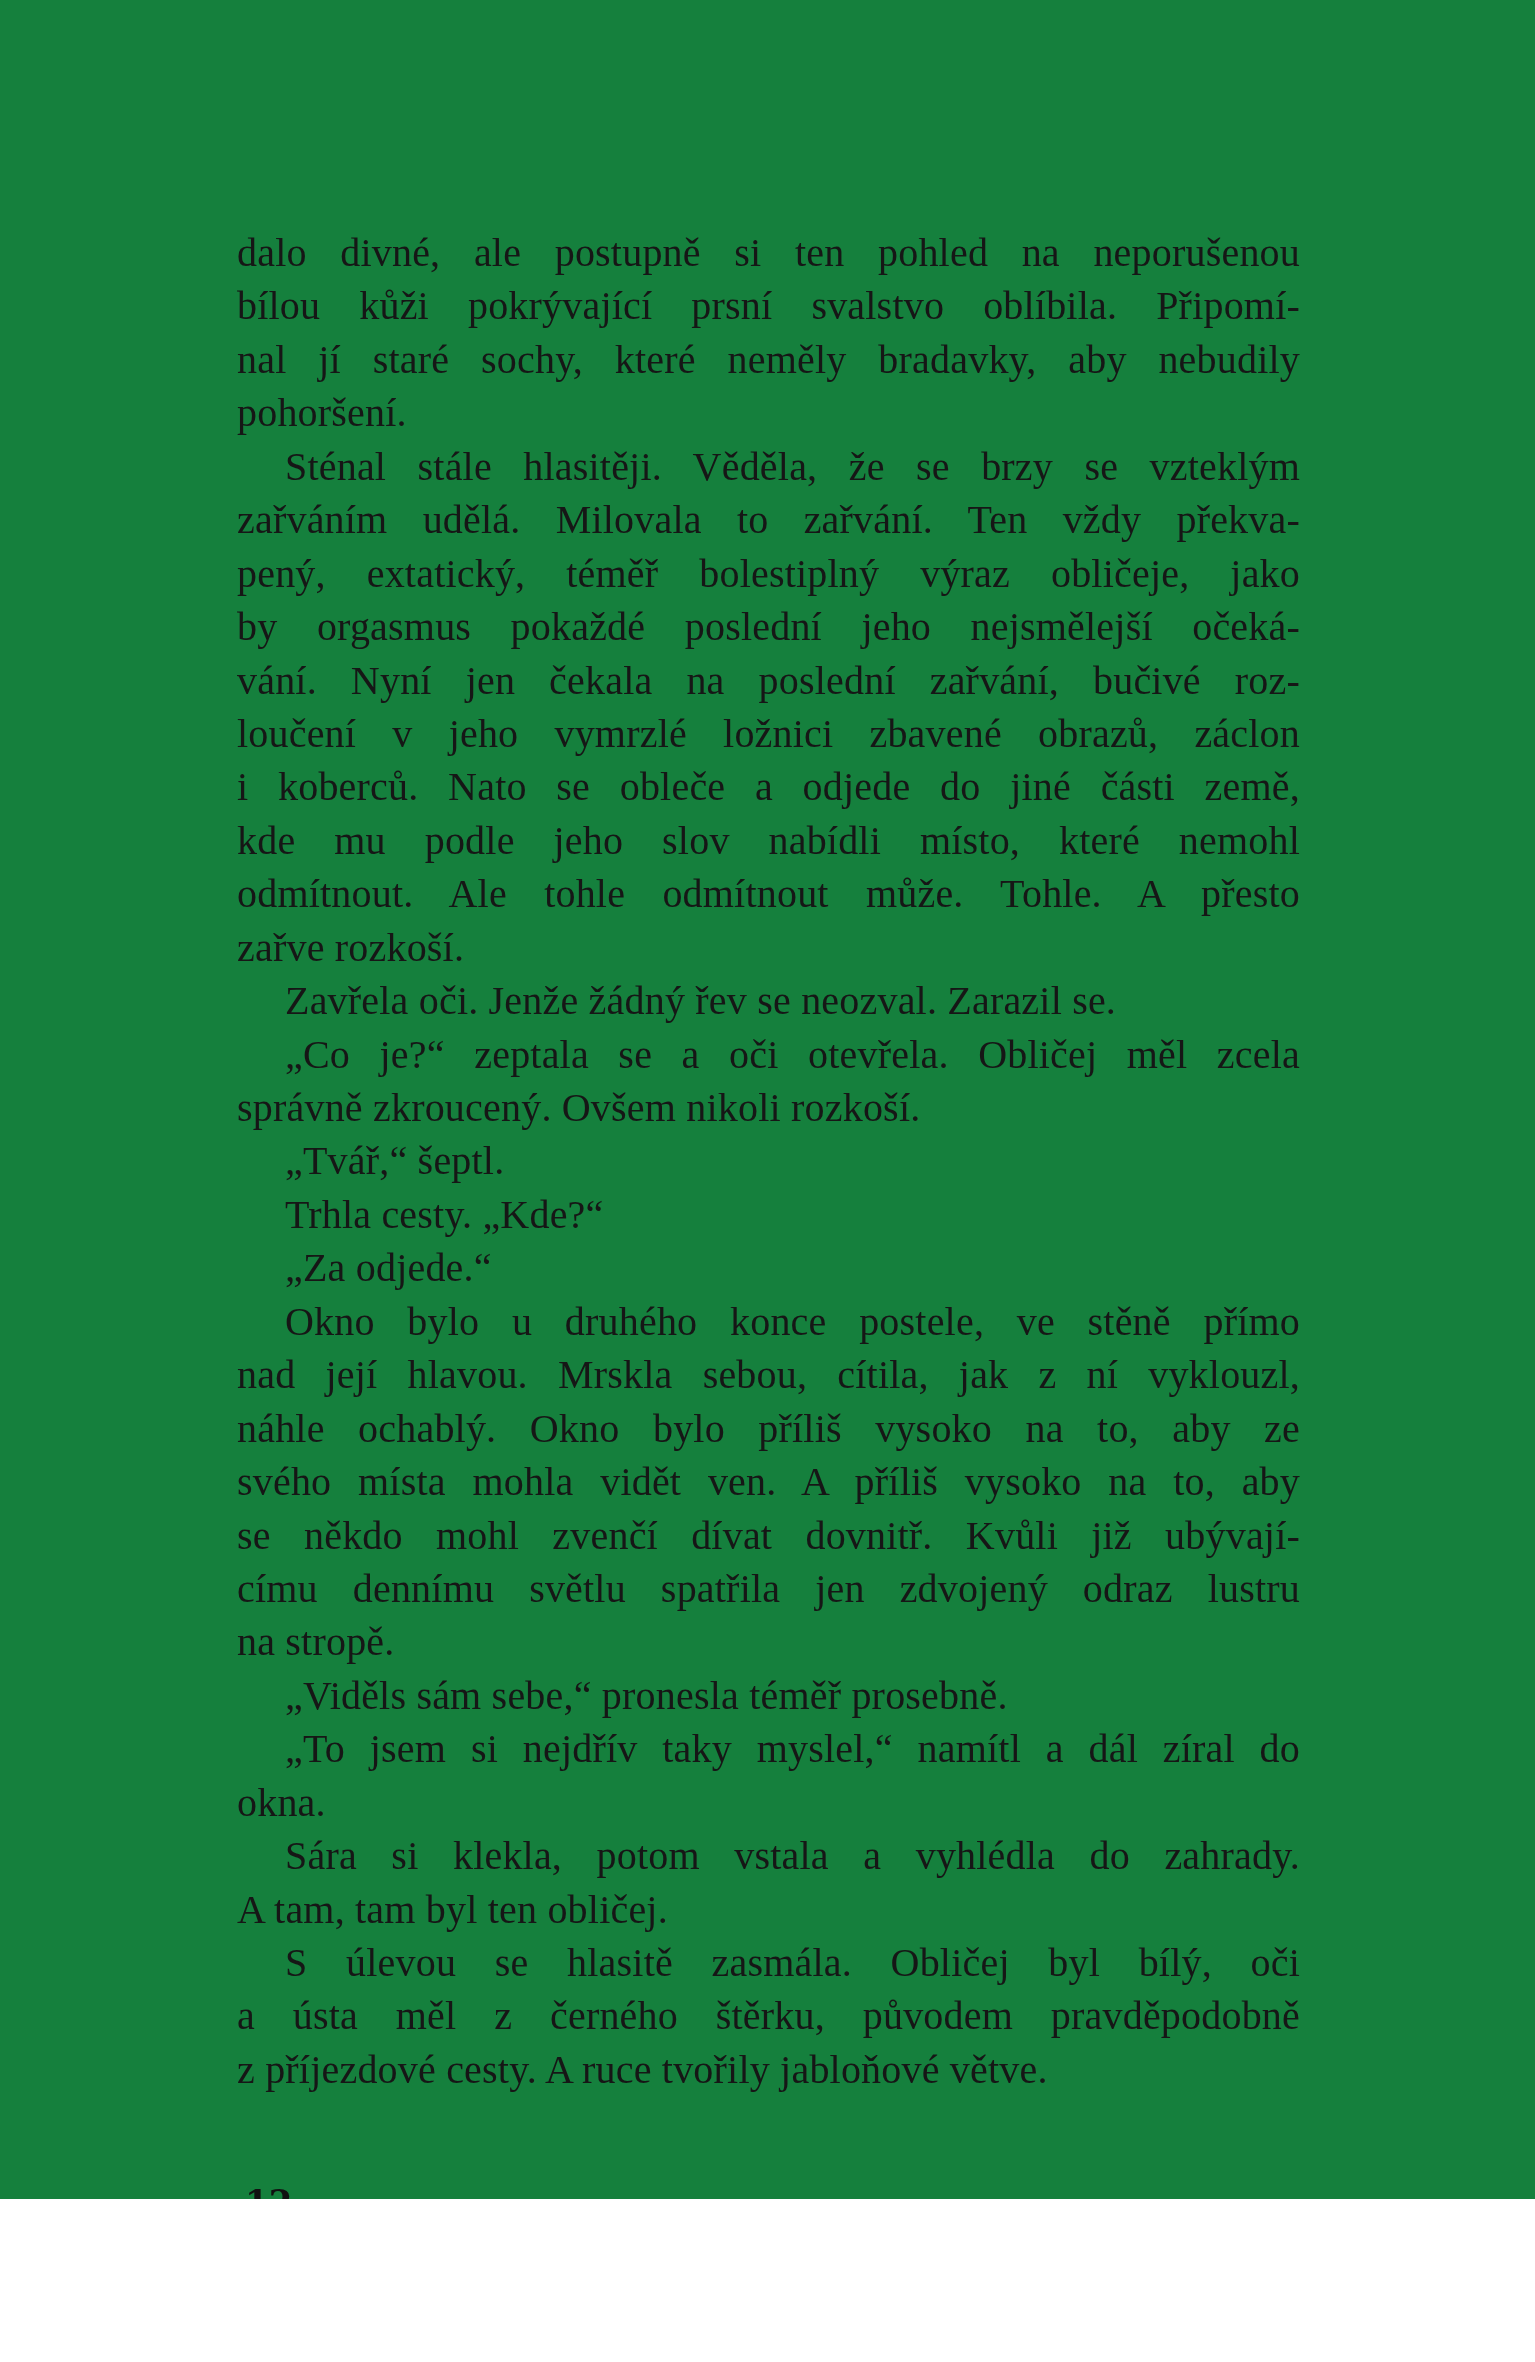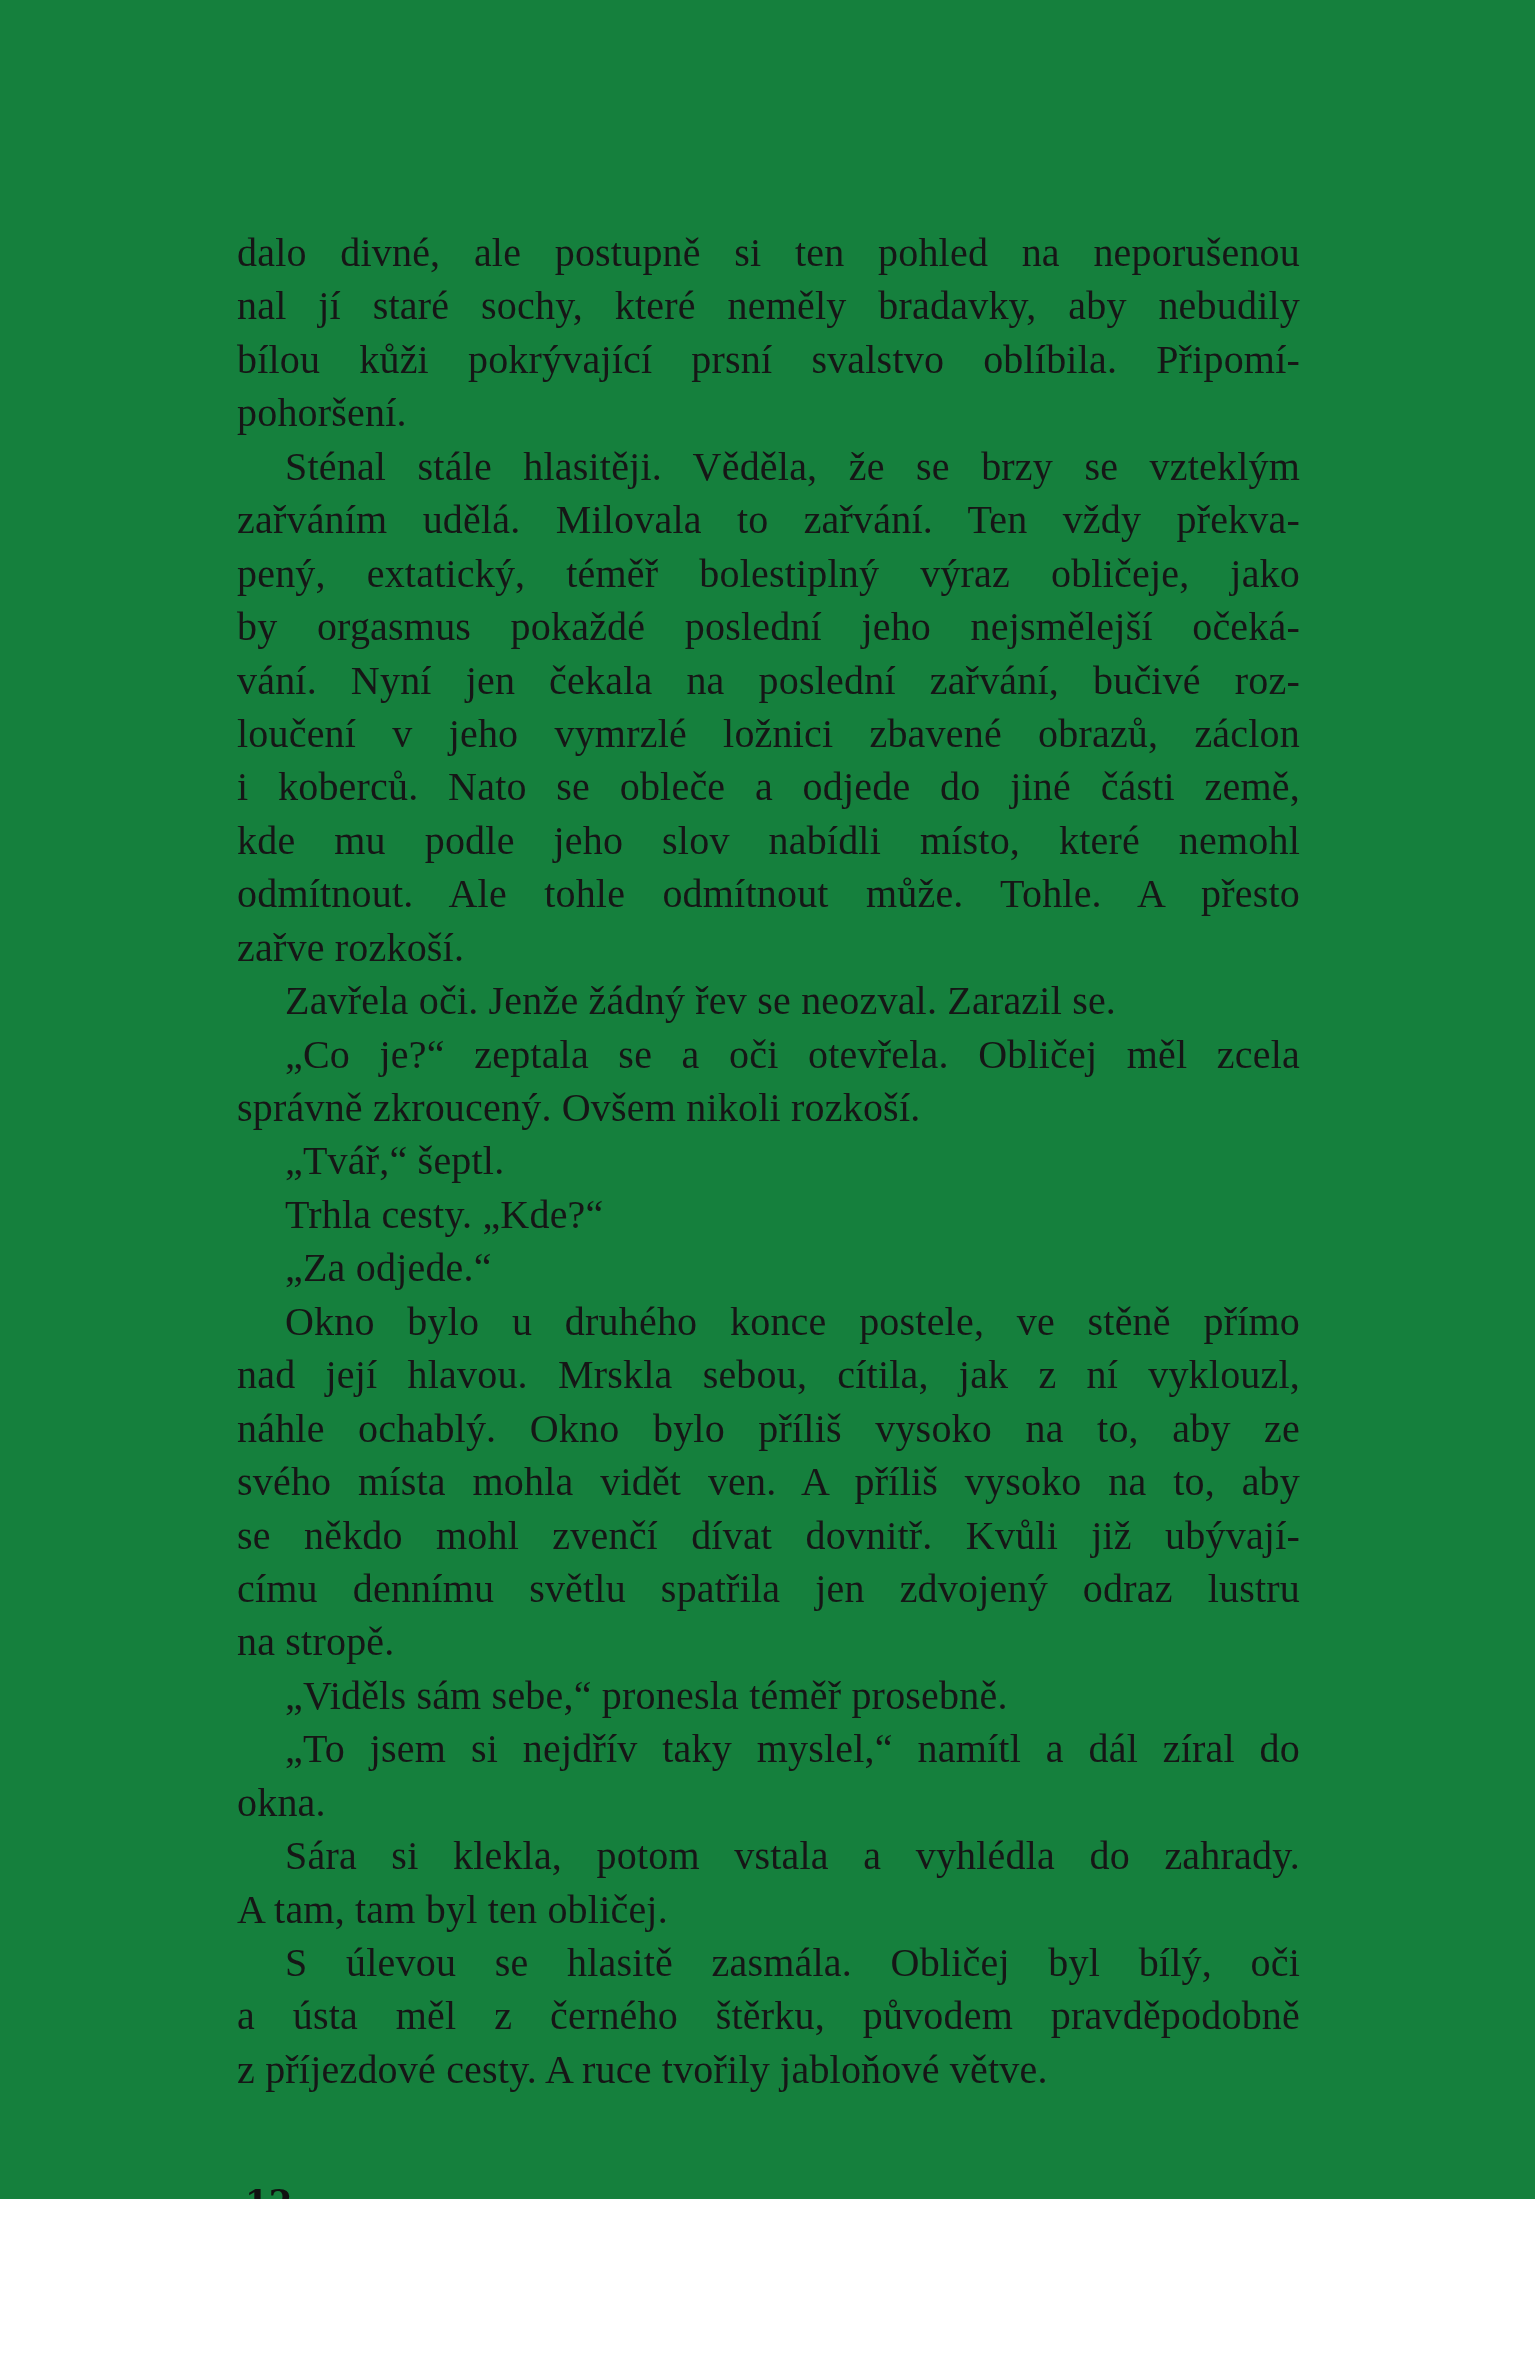--- a/index.html
+++ b/index.html
@@ -47,22 +47,22 @@
     color: #111111;
   }
 </style>
 </head>
 <body>
 
 <div class="page">
   <div class="text-block">
       <div class="paragraph">
         <div class="line just">dalo divné, ale postupně si ten pohled na neporušenou</div>
+        <div class="line just">bílou kůži pokrývající prsní svalstvo oblíbila. Připomí-</div>
         <div class="line just">nal jí staré sochy, které neměly bradavky, aby nebudily</div>
-        <div class="line just">bílou kůži pokrývající prsní svalstvo oblíbila. Připomí-</div>
         <div class="line">pohoršení.</div>
       </div>
       <div class="paragraph">
         <div class="line just indent">Sténal stále hlasitěji. Věděla, že se brzy se vzteklým</div>
         <div class="line just">zařváním udělá. Milovala to zařvání. Ten vždy překva-</div>
         <div class="line just">pený, extatický, téměř bolestiplný výraz obličeje, jako</div>
         <div class="line just">by orgasmus pokaždé poslední jeho nejsmělejší očeká-</div>
         <div class="line just">vání. Nyní jen čekala na poslední zařvání, bučivé roz-</div>
         <div class="line just">loučení v jeho vymrzlé ložnici zbavené obrazů, záclon</div>
         <div class="line just">i koberců. Nato se obleče a odjede do jiné části země,</div>

